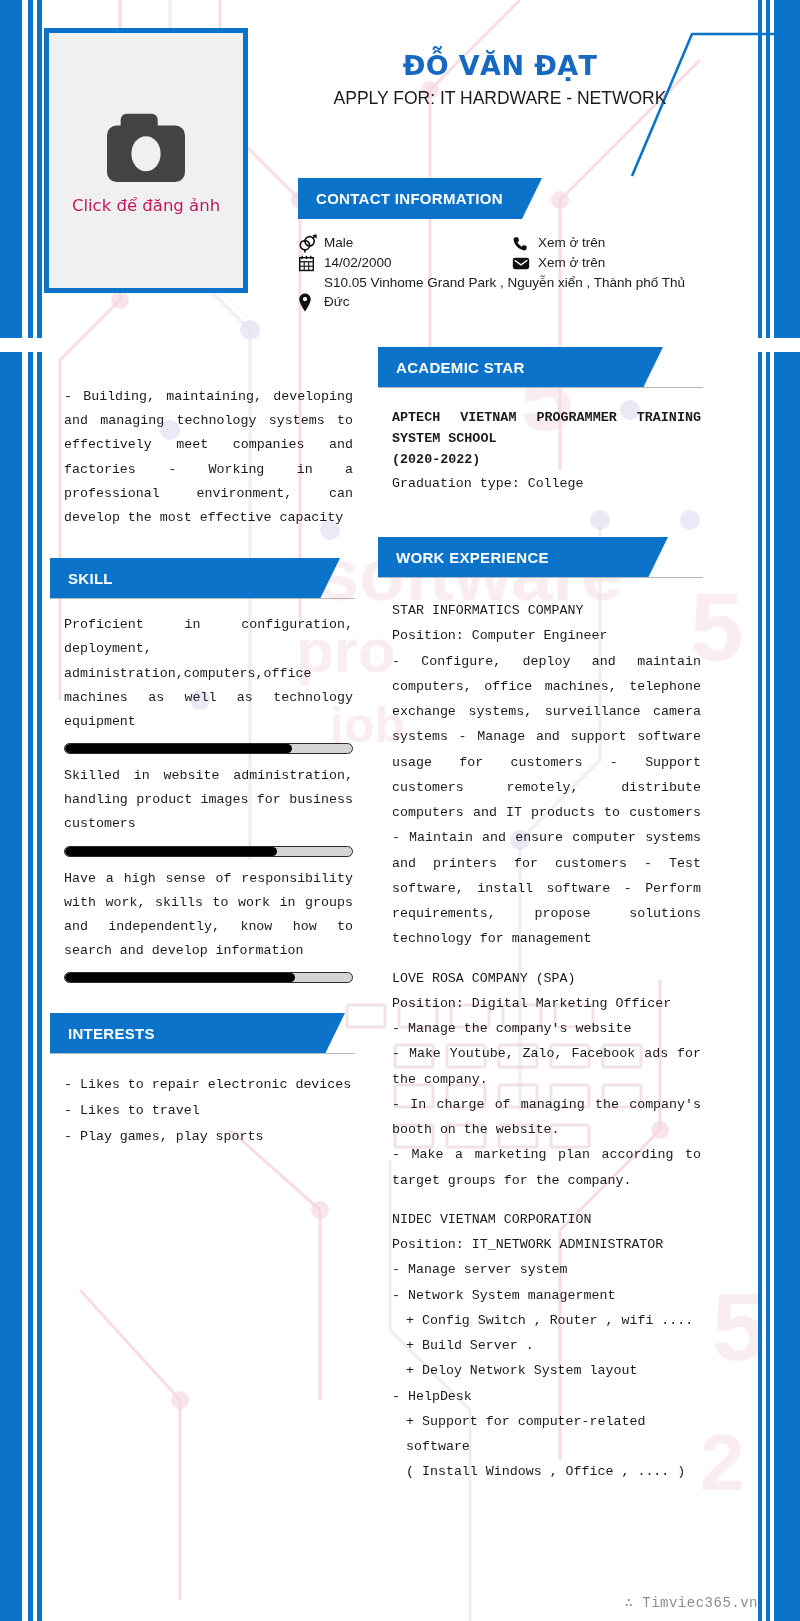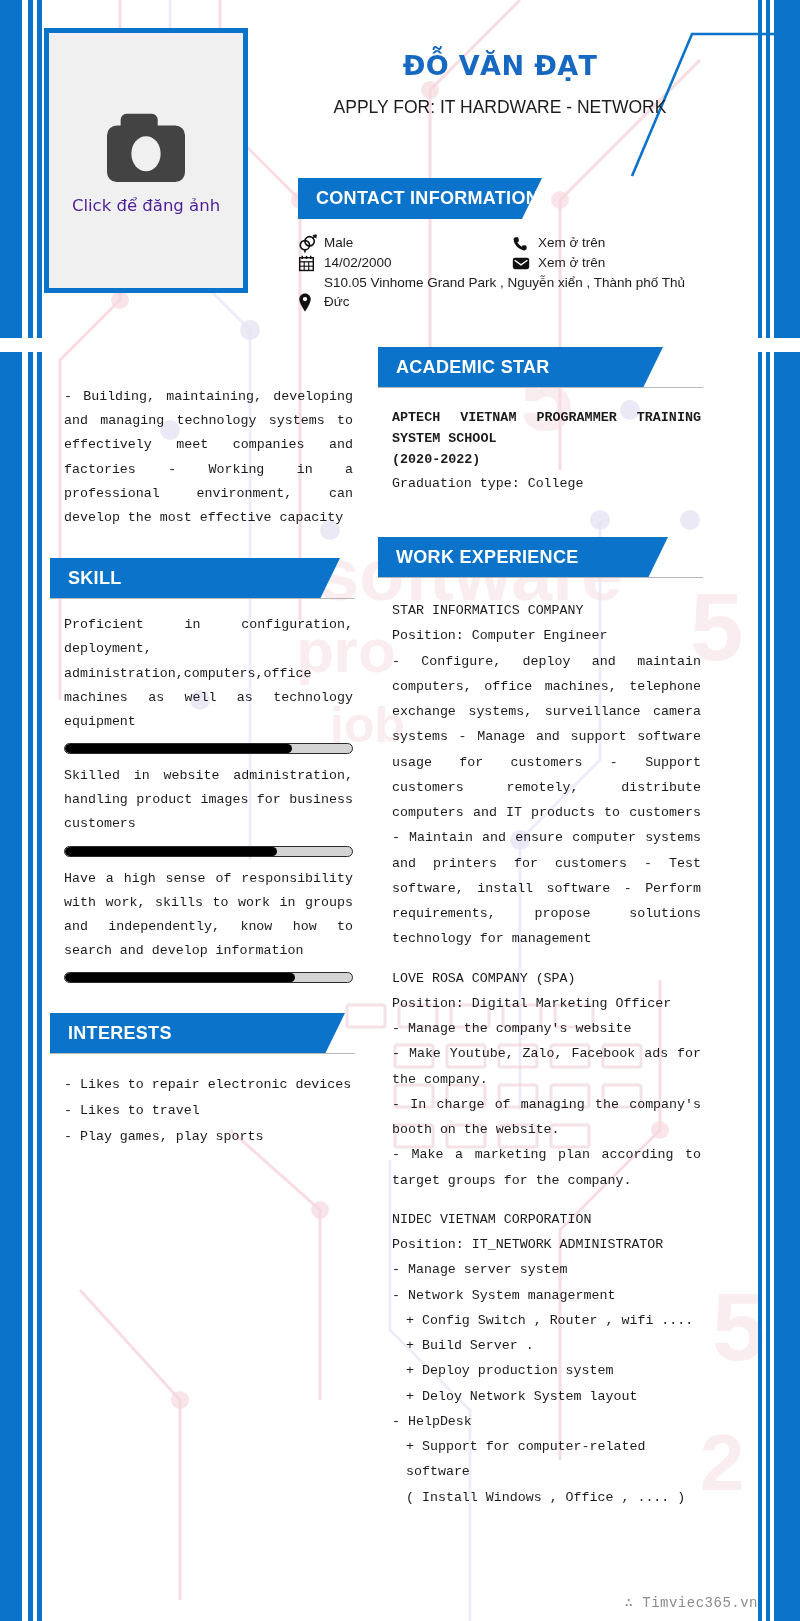--- a/index.html
+++ b/index.html
@@ -52,40 +52,40 @@
     background: #f0f0f0;
     display: flex;
     flex-direction: column;
     align-items: center;
     justify-content: center;
     cursor: pointer;
   }
   .camera-icon { width: 98px; height: 78px; margin-bottom: 12px; }
   .photo-caption {
     font-size: 16.5px;
-    color: #4c1d95;
+    color: #be185d;
     font-family: "DejaVu Sans", sans-serif;
   }
 
   
   .name-block {
     position: absolute;
     left: 290px; top: 50px;
     width: 420px;
     text-align: center;
   }
   .cand-name {
     font-size: 27px;
     font-weight: bold;
     color: #1668c1;
     letter-spacing: .4px;
     font-family: "DejaVu Sans", sans-serif;
   }
   .cand-role {
-    margin-top: 16px;
+    margin-top: 7px;
     font-size: 17.5px;
     color: #1c1c1c;
     font-family: "Liberation Sans", sans-serif;
   }
 
   
   .header-swoosh {
     position: absolute;
     left: 630px; top: 28px;
     width: 170px; height: 150px;
@@ -97,21 +97,21 @@
     height: 41px;
     display: flex;
     align-items: center;
   }
   .ribbon-bg { position: absolute; inset: 0; }
   .ribbon-label {
     position: relative;
     z-index: 2;
     color: #ffffff;
     font-weight: bold;
-    font-size: 18px;
+    font-size: 15px;
     padding-left: 18px;
     letter-spacing: .3px;
     font-family: "Liberation Sans", sans-serif;
   }
   .ribbon-rule {
     position: absolute;
     left: 0; bottom: 0;
     height: 1px;
     background: #b9b9b9;
     z-index: 1;
@@ -485,21 +485,20 @@
           <div class="exp-para">  - Make a marketing plan according to target groups for the company.</div>
         </div>
 
         <div class="exp-group">
           <div class="exp-line">NIDEC VIETNAM CORPORATION</div>
           <div class="exp-line">Position: IT_NETWORK ADMINISTRATOR</div>
           <div class="exp-line">- Manage server system</div>
           <div class="exp-line">- Network System managerment</div>
           <div class="exp-line indent1">+ Config Switch , Router , wifi ....</div>
           <div class="exp-line indent1">+ Build Server .</div>
-          <div class="exp-line indent1">+ Deploy production system</div>
           <div class="exp-line indent1">+ Deloy Network System layout</div>
           <div class="exp-line">- HelpDesk</div>
           <div class="exp-line indent1">+ Support for computer-related software</div>
           <div class="exp-line indent1">( Install Windows , Office , .... )</div>
         </div>
 
       </div>
     </div>
 
   </div>

